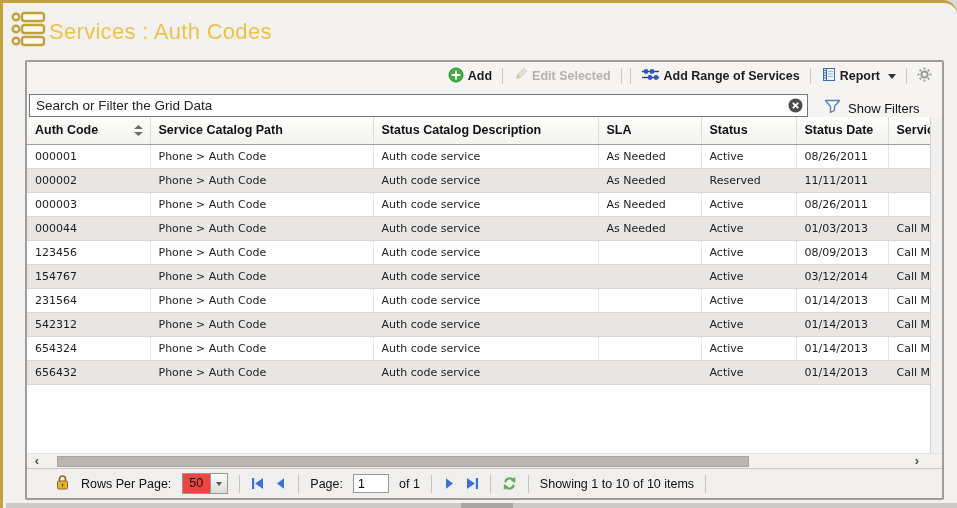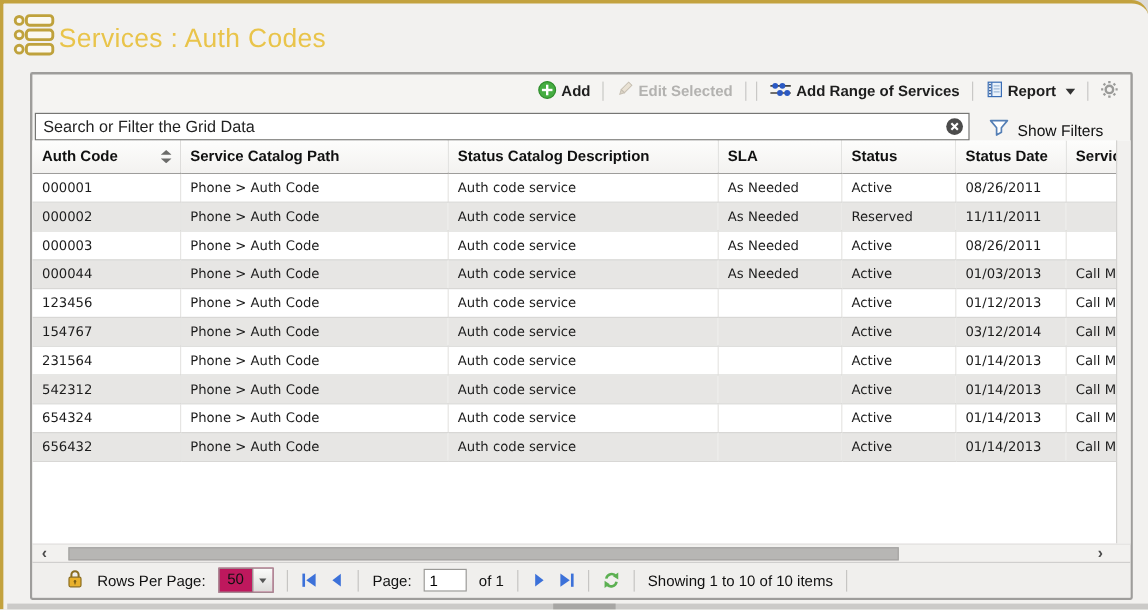--- a/index.html
+++ b/index.html
@@ -58,21 +58,21 @@
   .h-arrow { position:absolute; top:0; width:14px; height:14px; color:#4a4a4a; font-size:13px;
              line-height:13px; text-align:center; font-weight:bold; }
   .h-arrow.left { left:3px; } .h-arrow.right { right:18px; }
   .h-thumb { position:absolute; left:30px; top:2px; width:692px; height:11px;
              background:#b7b6b4; border:1px solid #a5a4a2; }
 
   
   .pfooter { height:30px; border-top:1px solid #c9c8c6; background:#f0efed; display:flex;
              align-items:center; padding:0 28px; gap:11px; font-size:12.5px; color:#111; }
   .f-sep { width:1px; height:18px; background:#c6c5c3; }
-  .rpp-select { display:flex; width:46px; height:21px; border:1px solid #9a9996; background:#be185d;
+  .rpp-select { display:flex; width:46px; height:21px; border:1px solid #9a9996; background:#ef4444;
                 align-items:stretch; }
   .rpp-select .val { flex:1; padding:2px 0 0 6px; font-size:12.5px; }
   .rpp-select .dd { width:17px; background:linear-gradient(#fbfbfa,#dcdbd9); border-left:1px solid #9a9996;
                     display:flex; align-items:center; justify-content:center; }
   .dd-chev { width:0; height:0; border-left:3.5px solid transparent; border-right:3.5px solid transparent;
              border-top:4.5px solid #555; }
   .page-input { width:36px; height:19px; border:1px solid #9a9996; font-family:inherit;
                 font-size:12.5px; padding:0 4px; }
   .pg-btn { background:none; border:none; line-height:0; padding:0; cursor:default; }
   .footer-group { display:flex; align-items:center; gap:10px; }
@@ -271,21 +271,21 @@
                 <td>Active</td>
                 <td>01/03/2013</td>
                 <td>Call Manag</td>
               </tr>
               <tr>
                 <td>123456</td>
                 <td>Phone &gt; Auth Code</td>
                 <td>Auth code service</td>
                 <td></td>
                 <td>Active</td>
-                <td>01/12/2013</td>
+                <td>08/09/2013</td>
                 <td>Call Manag</td>
               </tr>
               <tr class="alt">
                 <td>154767</td>
                 <td>Phone &gt; Auth Code</td>
                 <td>Auth code service</td>
                 <td></td>
                 <td>Active</td>
                 <td>03/12/2014</td>
                 <td>Call Manag</td>

